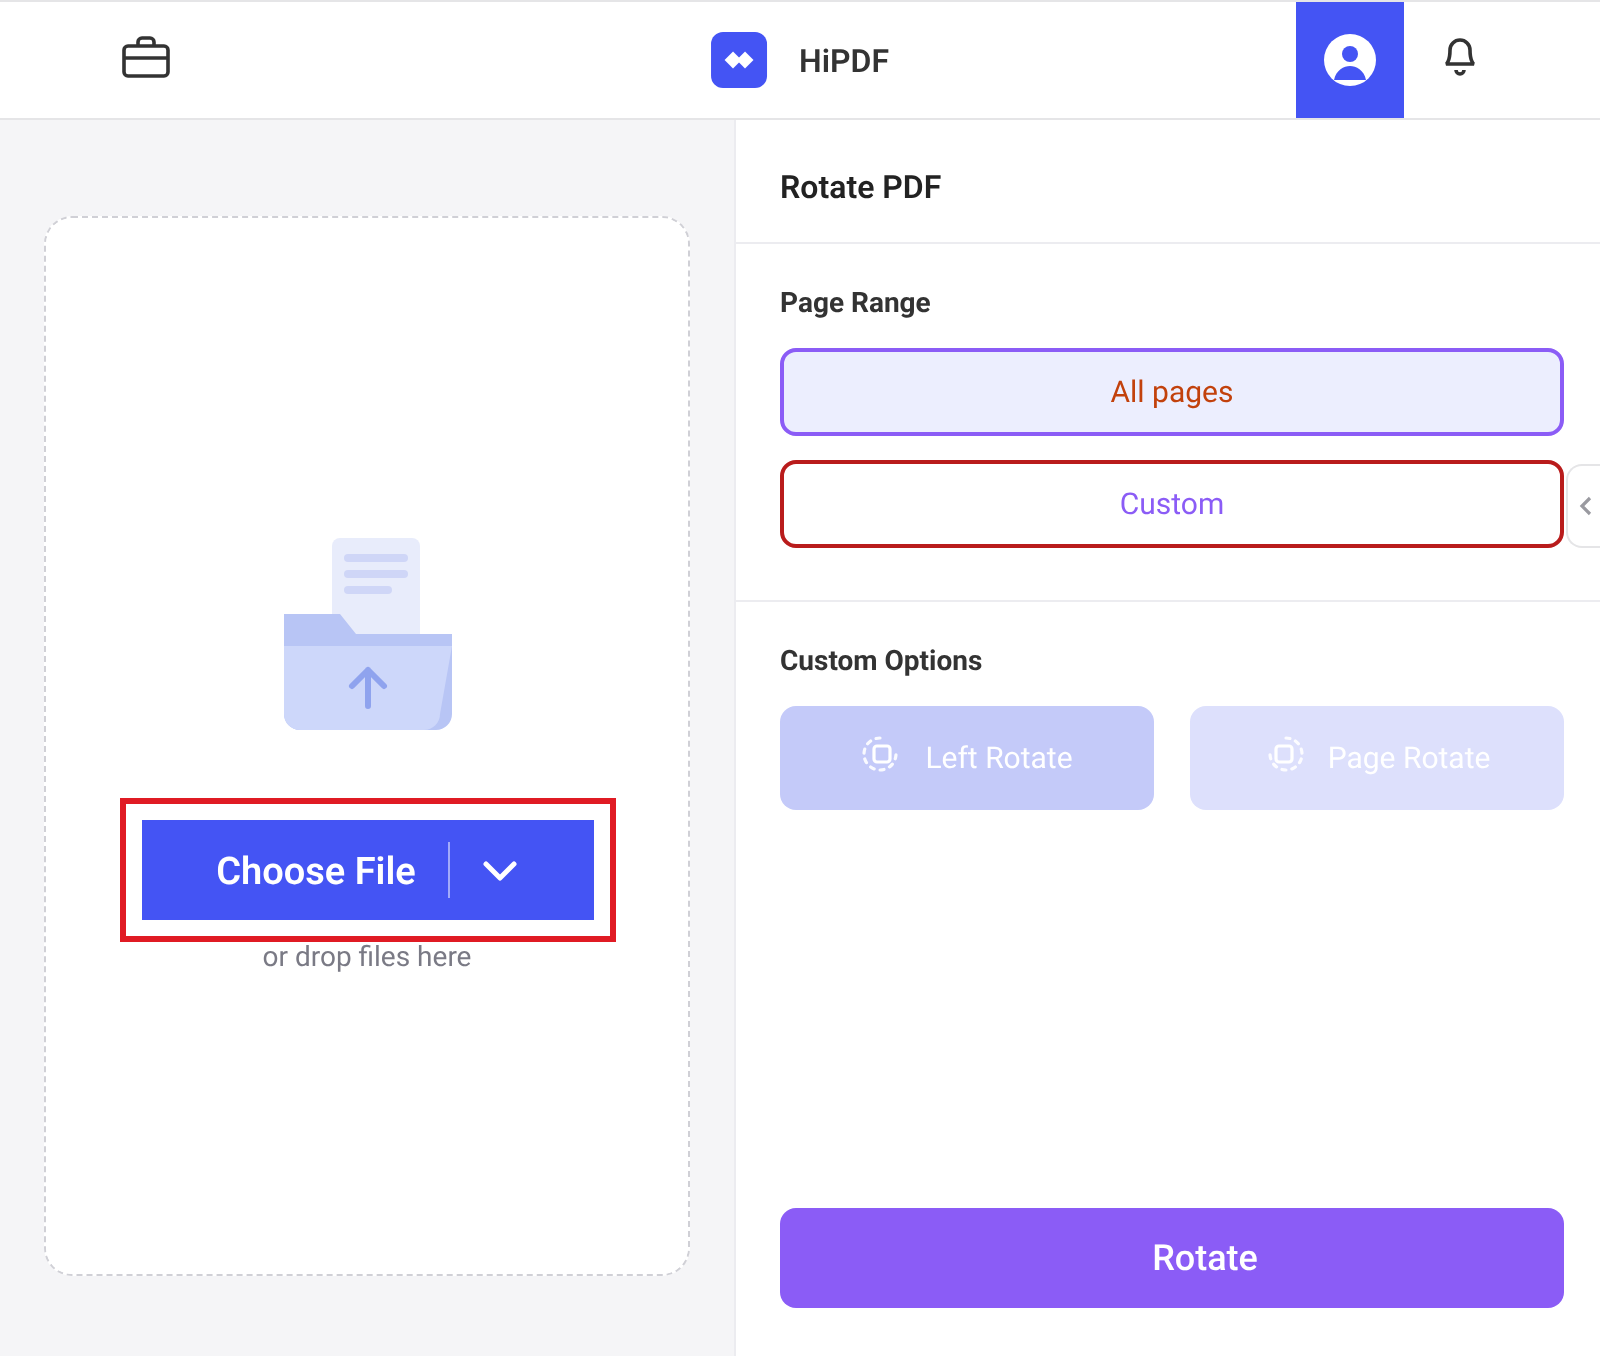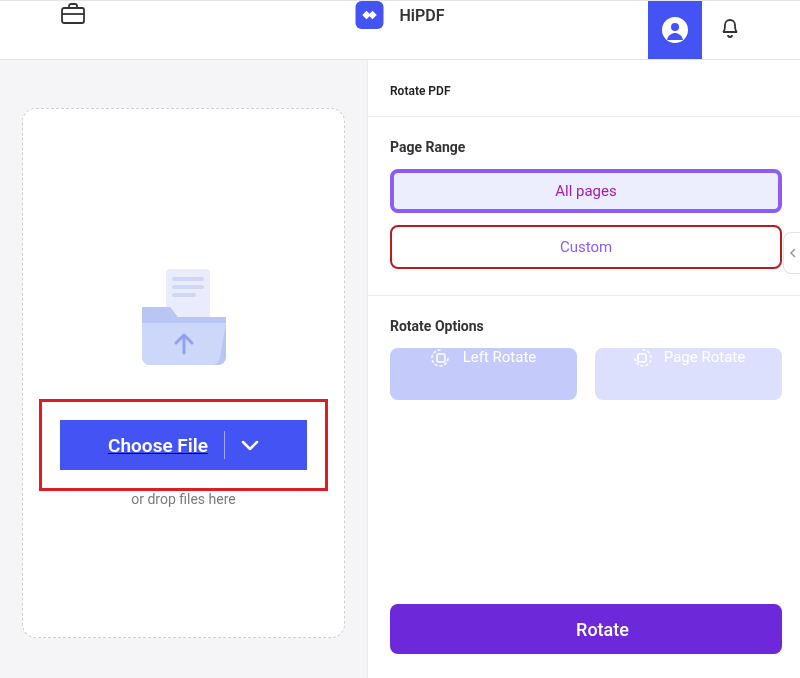--- a/index.html
+++ b/index.html
@@ -9,21 +9,21 @@
       width: 800px;
       height: 678px;
       overflow: hidden;
     }
     .header {
       height: 60px;
       background: #fff;
       border-top: 1px solid #e5e5e7;
       border-bottom: 1px solid #e5e5e7;
       display: flex;
-      align-items: flex-start;
+      align-items: center;
       justify-content: space-between;
       padding: 0 60px 0 60px;
       position: relative;
     }
     .header-left { display: flex; align-items: center; }
     .header-center { position: absolute; left: 50%; transform: translateX(-50%); display: flex; align-items: center; gap: 8px; }
     .header-right { display: flex; align-items: center; gap: 0; }
     .logo-box {
       width: 28px; height: 28px; background: #4454f4; border-radius: 6px;
       display: flex; align-items: center; justify-content: center;
@@ -52,64 +52,63 @@
       height: 530px;
       display: flex; flex-direction: column; align-items: center;
       padding: 20px 0 0 0;
     }
     .folder-illustration {
       margin-top: 138px;
       width: 100px; height: 104px; position: relative;
     }
     .choose-wrap {
       margin-top: 28px;
-      width: 289px;
+      width: 248px;
       border: 3px solid #e01b24;
-      padding: 18px;
+      padding: 8px;
       display: flex;
-      text-decoration: underline;
     }
     .choose-btn {
       flex: 1;
       height: 50px;
       background: #4454f4;
       display: flex; align-items: center; justify-content: center;
       position: relative;
     }
     .choose-text { color: #fff; font-size: 19px; font-weight: 600; }
     .choose-divider { width: 1px; height: 28px; background: rgba(255,255,255,0.5); margin: 0 16px; }
     .drop-text { color: #7a7a85; font-size: 14px; }
     .right-panel {
       flex: 1;
       background: #fff;
       border-left: 1px solid #ececf0;
       padding: 24px 18px 18px 22px;
       display: flex; flex-direction: column;
       position: relative;
     }
-    .title { font-size: 12px; font-weight: 600; color: #222; margin-bottom: 18px; }
+    .title { font-size: 16px; font-weight: 600; color: #222; margin-bottom: 18px; }
     .divider-h { height: 1px; background: #ececf0; margin: 0 -22px 22px -22px; }
     .section-label { font-size: 14px; color: #333; margin-bottom: 14px; font-weight: bold; }
     .option-btn {
       width: 100%; height: 44px; border-radius: 8px; font-size: 15px;
       display: flex; align-items: center; justify-content: center; margin-bottom: 12px;
       cursor: pointer;
     }
-    .option-selected { background: #eceefe; border: 4px solid #8b5cf6; color: #a21caf; }
+    .option-selected { background: #eceefe; border: 2px solid #8b5cf6; color: #c2410c; }
     .option-unselected { background: #fff; border: 2px solid #b91c1c; color: #8b5cf6; }
     .rotate-row { display: flex; gap: 18px; margin-bottom: 12px; }
     .rotate-btn {
-      flex: 1; height: 52px; border-radius: 8px; display: flex; justify-content: center;
+      flex: 1; height: 52px; border-radius: 8px; display: flex; align-items: center; justify-content: center;
       gap: 12px; font-size: 15px; cursor: pointer;
     }
     .rotate-left { background: #c4caf9; color: #fff; }
     .rotate-right { background: #dde0fc; color: #fff; }
     .action-btn {
       margin-top: auto;
-      height: 50px; border-radius: 8px; background: #6d28d9; color: #fff;
+      height: 50px; border-radius: 8px; background: #8b5cf6; color: #fff;
       display: flex; align-items: center; justify-content: center;
       font-size: 18px; font-weight: 500; cursor: pointer;
       margin-bottom: 6px;
       padding-left: 33px;
     }
     .side-tab {
       position: absolute; right: -1px; top: 232px; width: 18px; height: 42px;
       background: #fff; border: 1px solid #e5e5e7; border-right: none;
       border-radius: 8px 0 0 8px;
       display: flex; align-items: center; justify-content: center;
@@ -190,21 +189,21 @@
     <div class="section-label">Page Range</div>
     <div class="option-btn option-selected">
       <span>All pages</span>
     </div>
     <div class="option-btn option-unselected">
       <span>Custom</span>
     </div>
 
     <div class="divider-h" style="margin-top:14px;"></div>
 
-    <div class="section-label">Rotate Options</div>
+    <div class="section-label">Custom Options</div>
     <div class="rotate-row">
       <div class="rotate-btn rotate-left">
         <span>
           <svg width="20" height="20" viewBox="0 0 20 20" fill="none" stroke="#fff" stroke-width="1.6">
             <path d="M9 2a8 8 0 1 0 8 8" stroke-linecap="round" stroke-dasharray="2 3" opacity="0.9"></path>
             <rect x="6" y="6" width="8" height="8" rx="1.5"></rect>
           </svg>
         </span>
         <span>Left Rotate</span>
       </div>

